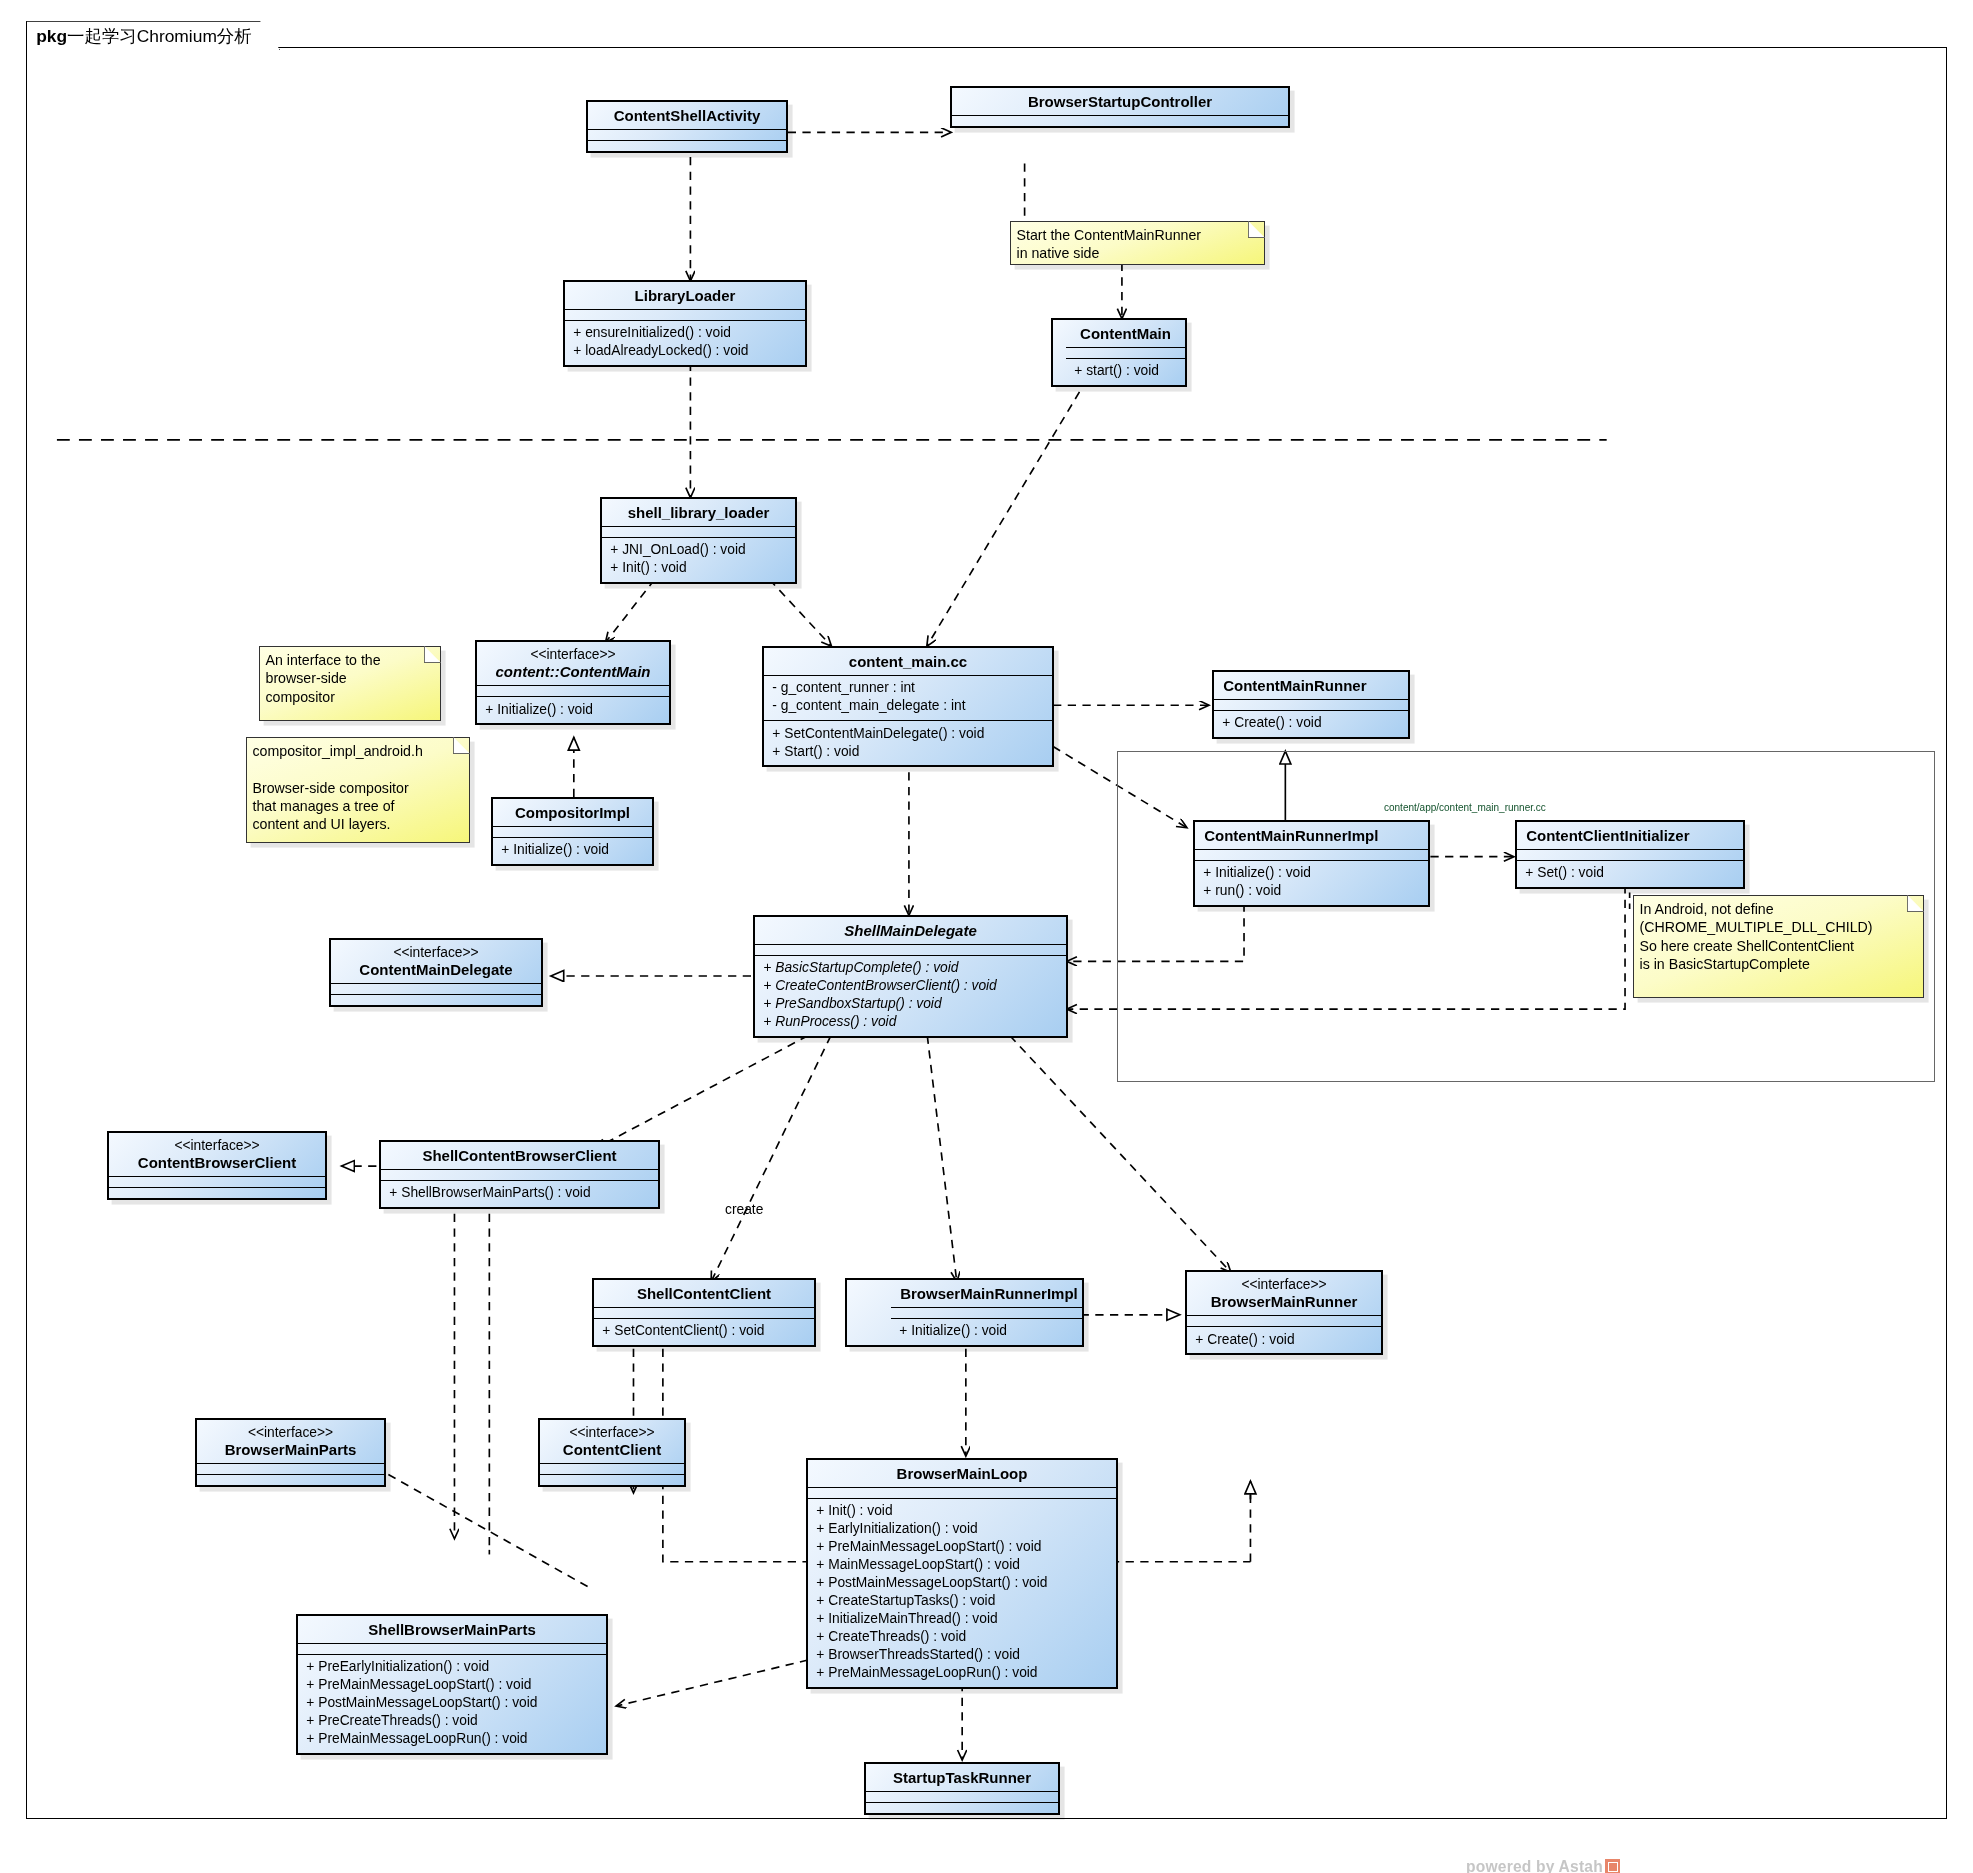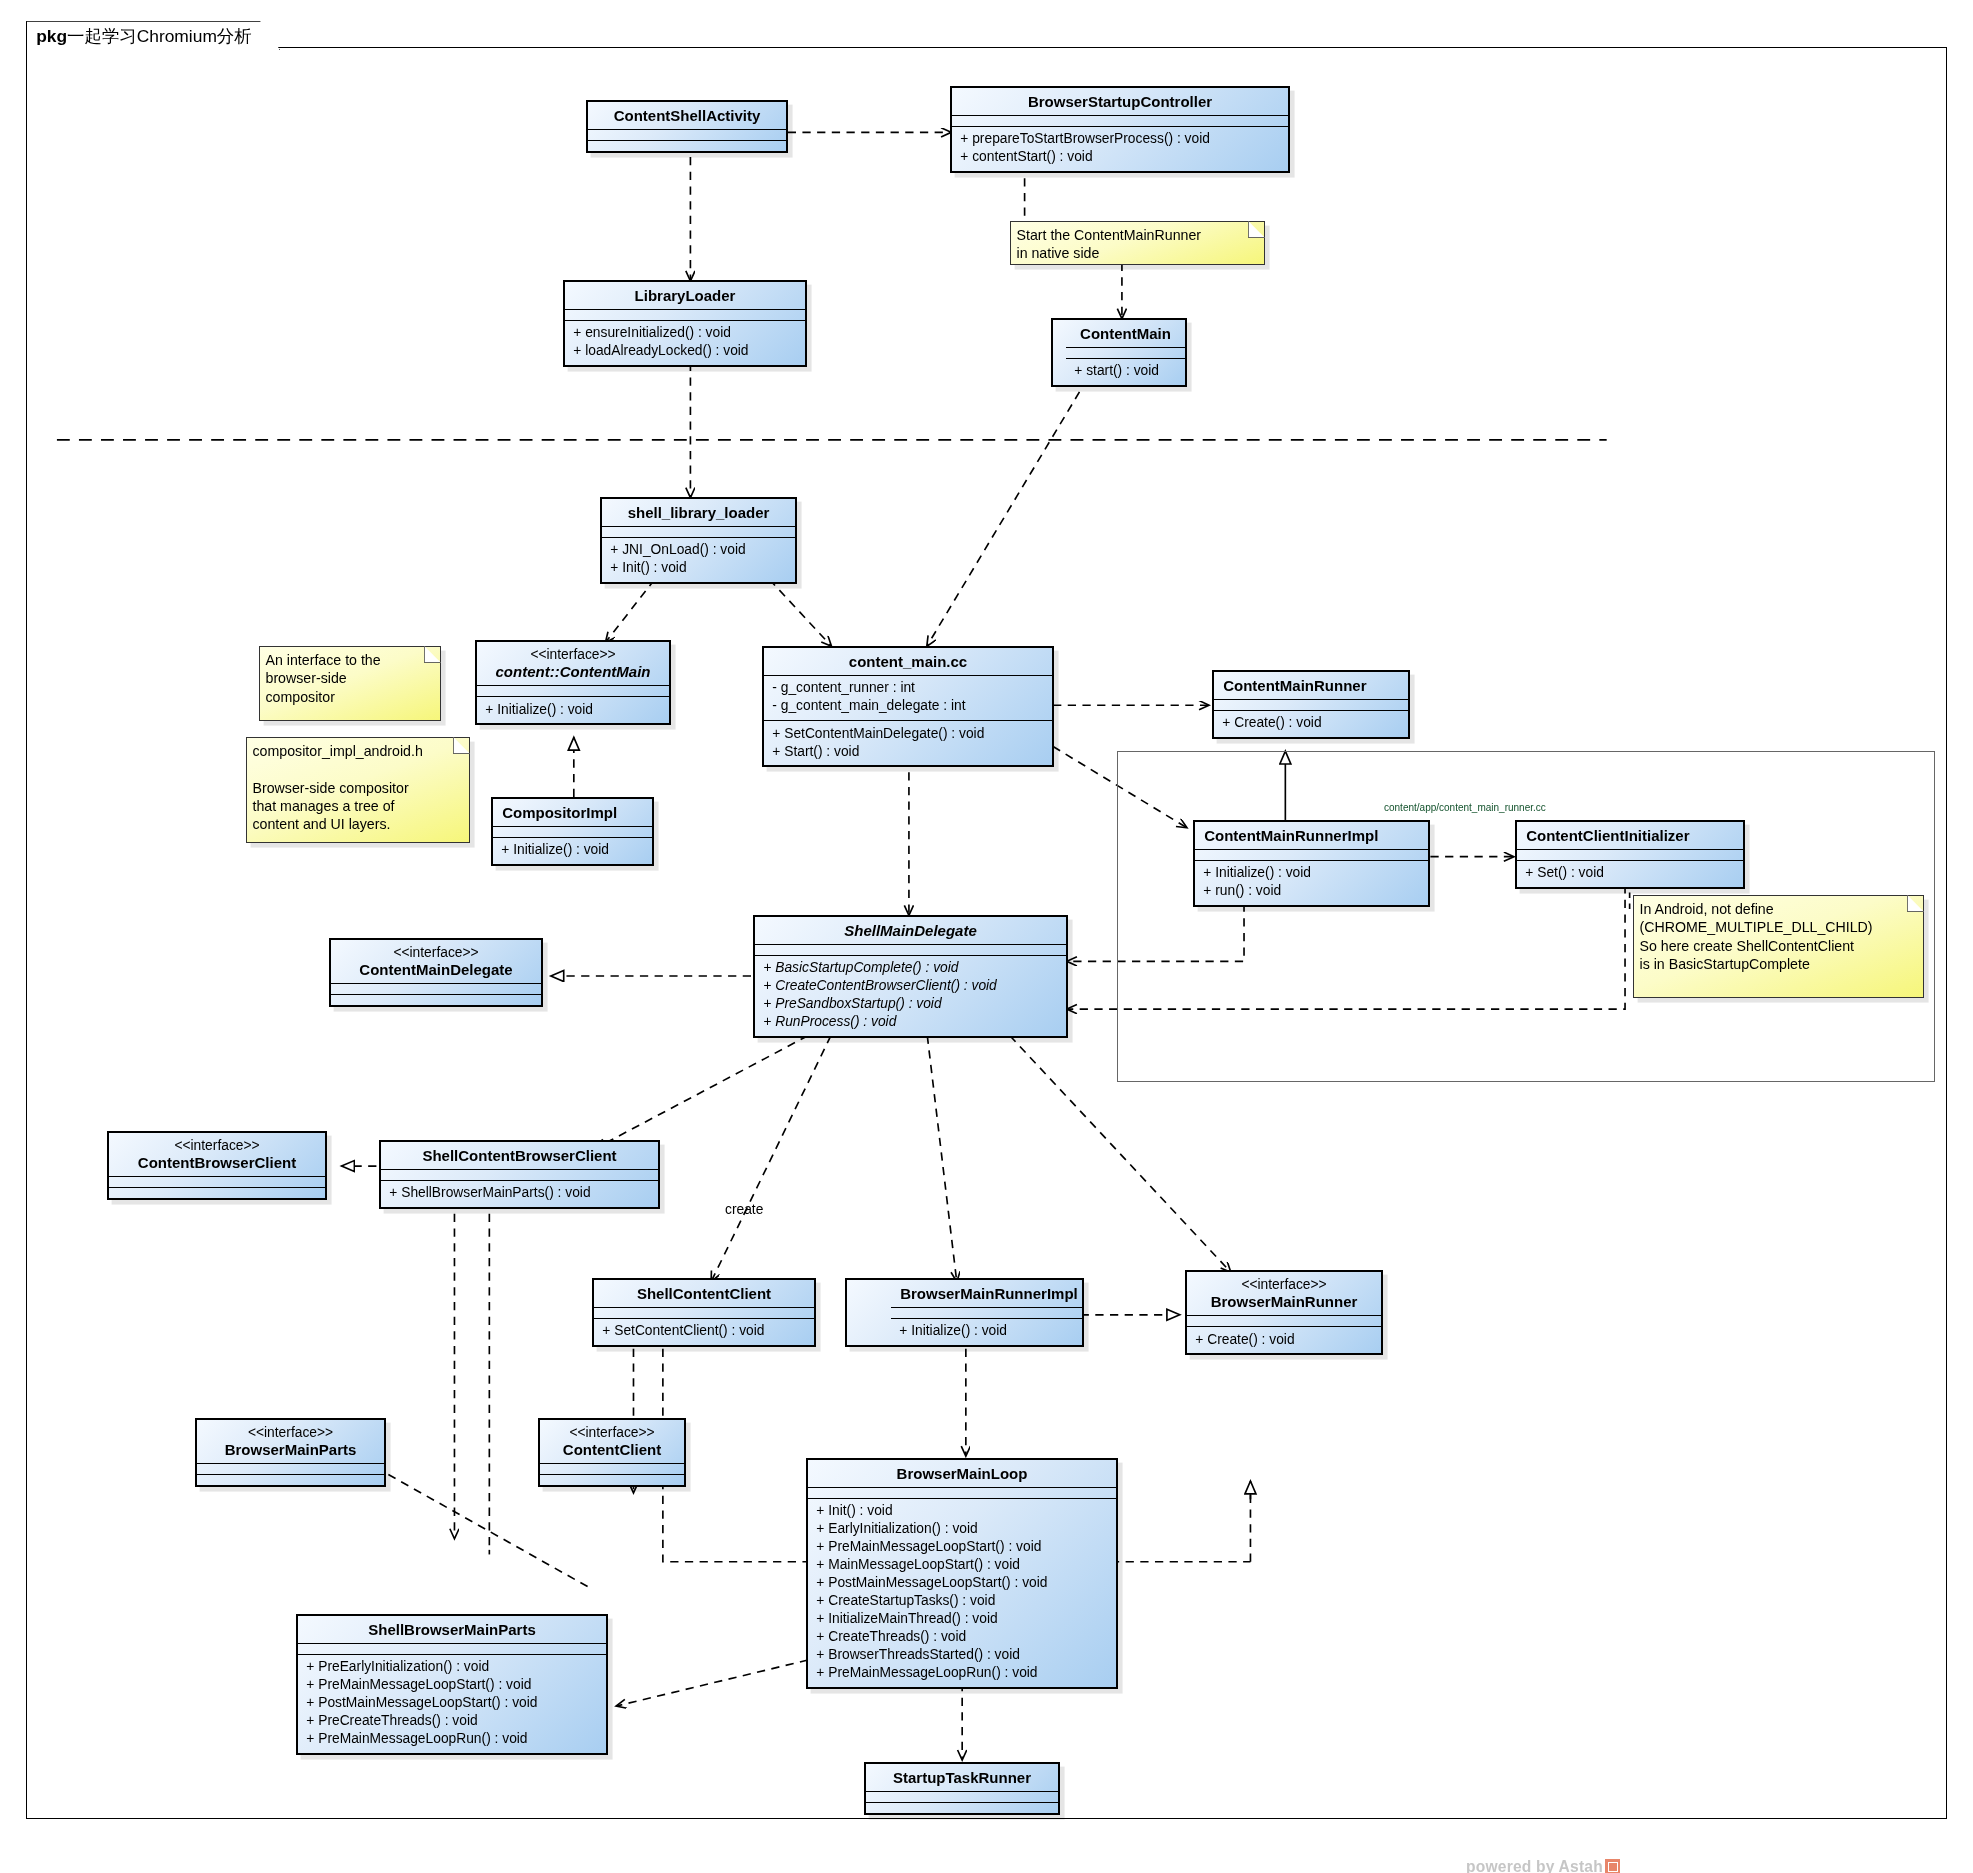--- a/index.html
+++ b/index.html
@@ -272,24 +272,20 @@
 
   <div class="uml" id="content-shell-activity" style="left:586px; top:88px; width:202px;">
     <div class="name">ContentShellActivity</div>
     <div class="compartment empty"></div>
     <div class="compartment empty"></div>
   </div>
 
   <div class="uml" id="browser-startup-controller" style="left:950px; top:74px; width:340px;">
     <div class="name">BrowserStartupController</div>
     <div class="compartment empty"></div>
-    <div class="compartment">
-      <span class="m">+ prepareToStartBrowserProcess() : void</span>
-      <span class="m">+ contentStart() : void</span>
-    </div>
   </div>
 
   <div class="uml" id="library-loader" style="left:563px; top:268px; width:244px;">
     <div class="name">LibraryLoader</div>
     <div class="compartment empty"></div>
     <div class="compartment">
       <span class="m">+ ensureInitialized() : void</span>
       <span class="m">+ loadAlreadyLocked() : void</span>
     </div>
   </div>
@@ -316,21 +312,21 @@
       <span class="stereo" style="font-style:normal;">&lt;&lt;interface&gt;&gt;</span>
       <span>content::ContentMain</span>
     </div>
     <div class="compartment empty"></div>
     <div class="compartment">
       <span class="m">+ Initialize() : void</span>
     </div>
   </div>
 
   <div class="uml" id="compositor-impl" style="left:491px; top:785px; width:163px;">
-    <div class="name" style="text-align:left;">CompositorImpl</div>
+    <div class="name" style="text-align:center;">CompositorImpl</div>
     <div class="compartment empty"></div>
     <div class="compartment">
       <span class="m">+ Initialize() : void</span>
     </div>
   </div>
 
   <div class="uml" id="content-main-cc" style="left:762px; top:634px; width:292px;">
     <div class="name">content_main.cc</div>
     <div class="compartment">
       <span class="m">- g_content_runner : int</span>

